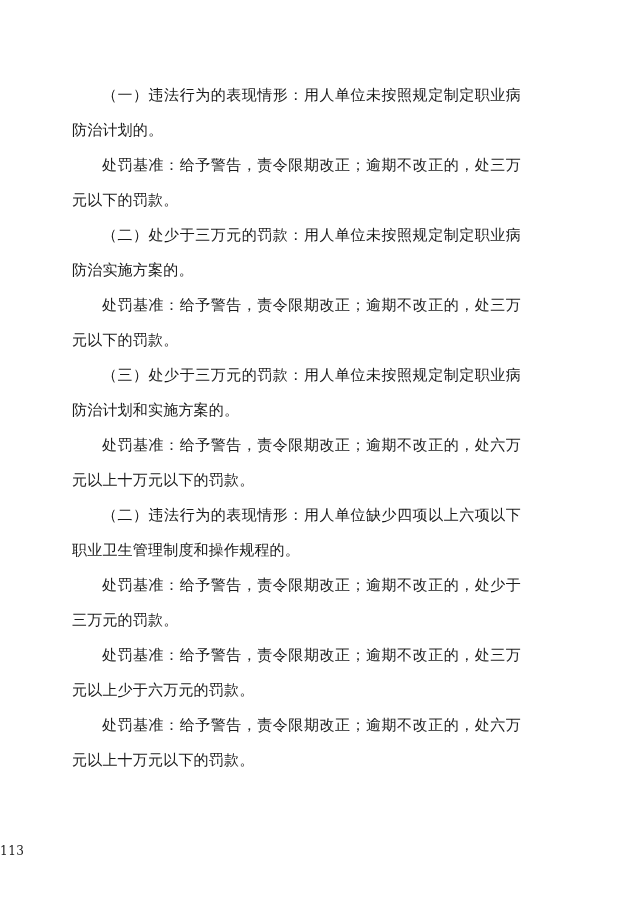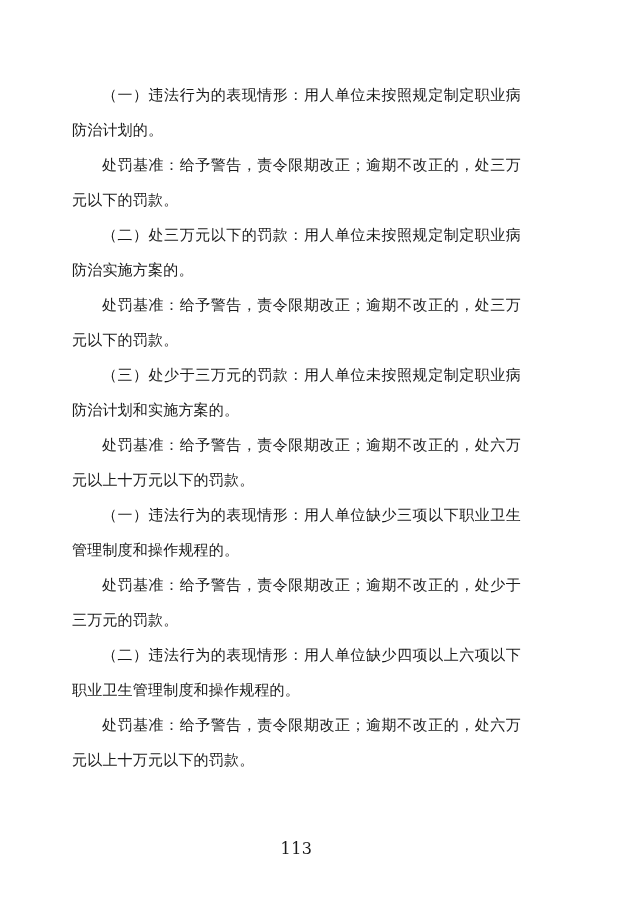--- a/index.html
+++ b/index.html
@@ -32,37 +32,37 @@
   }
   .para {
     margin: 0;
     text-indent: 30px;
   }
   .page-number {
     position: absolute;
     left: 0;
     right: 0;
     bottom: 42px;
-    text-align: center;
-    font-size: 16px;
+    text-align: left;
+    font-size: 12px;
     font-family: "DejaVu Serif", serif;
     color: #1a1a1a;
     letter-spacing: 0.5px;
   }
 </style>
 </head>
 <body>
 
 <div class="page">
   <div class="body-text">
     <p class="para">（一）违法行为的表现情形：用人单位未按照规定制定职业病防治计划的。</p>
     <p class="para">处罚基准：给予警告，责令限期改正；逾期不改正的，处三万元以下的罚款。</p>
-    <p class="para">（二）处三万元以下的罚款：用人单位未按照规定制定职业病防治实施方案的。</p>
+    <p class="para">（二）处少于三万元的罚款：用人单位未按照规定制定职业病防治实施方案的。</p>
     <p class="para">处罚基准：给予警告，责令限期改正；逾期不改正的，处三万元以下的罚款。</p>
     <p class="para">（三）处少于三万元的罚款：用人单位未按照规定制定职业病防治计划和实施方案的。</p>
     <p class="para">处罚基准：给予警告，责令限期改正；逾期不改正的，处六万元以上十万元以下的罚款。</p>
-    <p class="para">（一）违法行为的表现情形：用人单位缺少三项以下职业卫生管理制度和操作规程的。</p>
+    <p class="para">（二）违法行为的表现情形：用人单位缺少四项以上六项以下职业卫生管理制度和操作规程的。</p>
     <p class="para">处罚基准：给予警告，责令限期改正；逾期不改正的，处少于三万元的罚款。</p>
-    <p class="para">（二）违法行为的表现情形：用人单位缺少四项以上六项以下职业卫生管理制度和操作规程的。</p>
+    <p class="para">处罚基准：给予警告，责令限期改正；逾期不改正的，处三万元以上少于六万元的罚款。</p>
     <p class="para">处罚基准：给予警告，责令限期改正；逾期不改正的，处六万元以上十万元以下的罚款。</p>
   </div>
   <div class="page-number">113</div>
 </div>
 
 </body></html>

